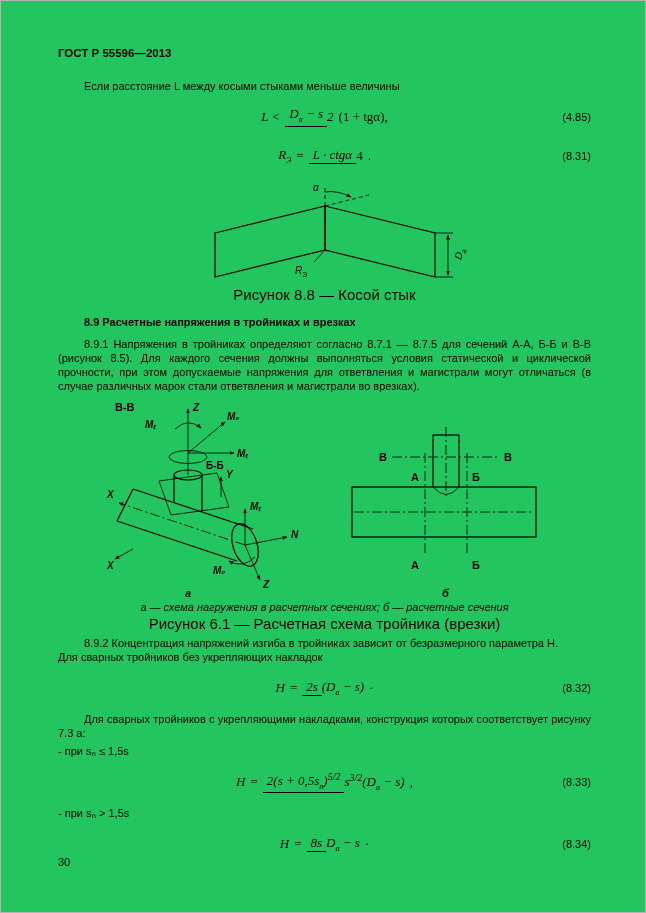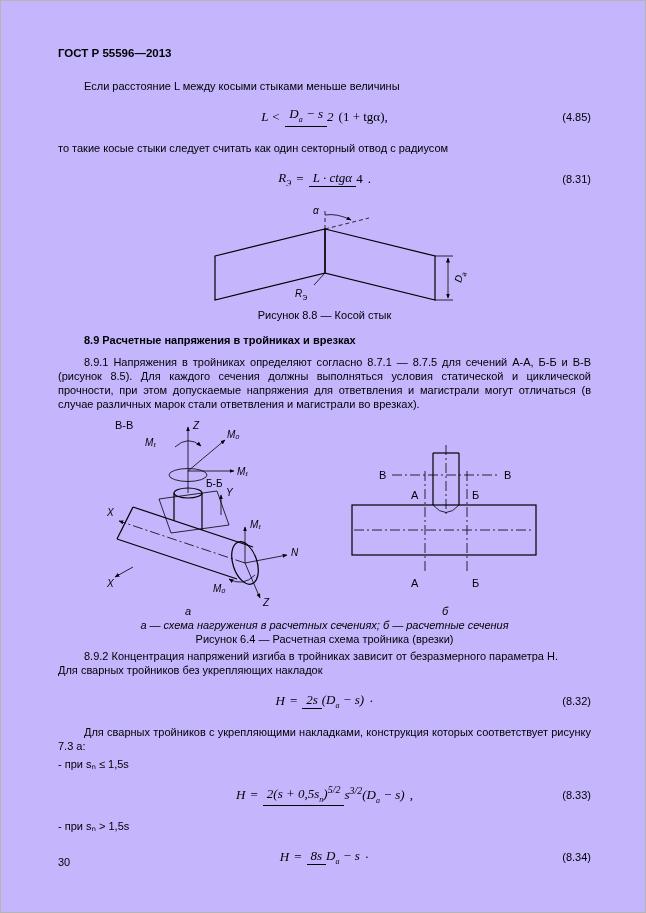--- a/index.html
+++ b/index.html
@@ -1,38 +1,38 @@
 <!DOCTYPE html>
 <html><head>
 <meta charset="utf-8">
 <style>
   * { margin:0; padding:0; box-sizing:border-box; }
   html,body { background:#fff; }
   .page {
-    width:646px; height:913px; background:#c4b5fd; position:relative;
+    width:646px; height:913px; background:#22c55e; position:relative;
     font-family:"Liberation Sans", sans-serif; font-size:11px; color:#000;
     padding:46px 54px 0 57px; border:1px solid #b5b5b5; overflow:hidden;
   }
   .doc-header { font-weight:bold; font-size:11.5px; margin-bottom:20px; }
   p.para { line-height:14px; text-align:justify; }
   p.indent { text-indent:26px; }
   p.mt { margin-top:4px; }
   .section-title { font-weight:bold; text-indent:26px; margin:12px 0 8px 0; line-height:14px; }
   .formula-row { position:relative; display:flex; justify-content:center; align-items:center; margin:9px 0; min-height:30px; }
   .formula { font-family:"Liberation Serif", serif; font-style:italic; font-size:13px; display:flex; align-items:center; gap:5px; }
   .formula .up { font-style:normal; }
   .eqnum { position:absolute; right:0; top:50%; transform:translateY(-50%); font-style:normal; font-family:"Liberation Sans",sans-serif; font-size:11px; }
   .frac { display:inline-flex; flex-direction:row; align-items:center; line-height:1.1; }
   .frac .num { border-bottom:1px solid #000; padding:0 4px 1px 4px; }
   .frac .den { padding-top:1px; }
   sub { font-size:8px; }
   sup { font-size:10px; }
   .figure { display:flex; justify-content:center; margin:4px 0 0 0; }
-  .figure.pair { gap:28px; align-items:flex-end; }
-  .fig-caption { text-align:center; margin:2px 0 4px 0; font-size:11px; }
+  .figure.pair { gap:28px; align-items:flex-end;font-weight:bold; }
+  .fig-caption { text-align:center; margin:2px 0 4px 0; font-size:15px; }
   .fig-note { text-align:center; font-size:11px; font-style:italic; margin-top:2px; }
   .cond { margin:4px 0; }
   .page-number { position:absolute; left:57px; bottom:44px; font-size:11px; }
   
   svg .ln { stroke:#000; stroke-width:1.2; fill:none; }
   svg .thin { stroke:#000; stroke-width:0.8; fill:none; }
   svg .dd { stroke:#000; stroke-width:0.8; fill:none; stroke-dasharray:10 3 2 3; }
   svg .dash { stroke:#000; stroke-width:0.8; fill:none; stroke-dasharray:4 3; }
   svg text { fill:#000; font-family:"Liberation Sans",sans-serif; font-size:10px; }
   svg text.big { font-size:11px; }
@@ -52,21 +52,20 @@
       <span>L &lt;</span>
       <span class="frac">
         <span class="num"><span>D</span><sub>a</sub><span> − s</span></span>
         <span class="den">2</span>
       </span>
       <span class="up">(1 + tgα),</span>
     </div>
     <div class="eqnum">(4.85)</div>
   </div>
 
-  <p class="para">то такие косые стыки следует считать как один секторный отвод с радиусом</p>
 
   <div class="formula-row">
     <div class="formula">
       <span><span>R</span><sub>Э</sub></span>
       <span class="up">=</span>
       <span class="frac">
         <span class="num">L · ctgα</span>
         <span class="den up">4</span>
       </span>
       <span class="up">.</span>
@@ -162,21 +161,21 @@
       <text x="126" y="84" class="big">Б</text>
       <text x="33" y="64" class="big">В</text>
       <text x="158" y="64" class="big">В</text>
       <text x="65" y="172" class="big">А</text>
       <text x="126" y="172" class="big">Б</text>
       <text x="96" y="200" class="it big">б</text>
     </svg>
   </div>
 
   <p class="fig-note">а — схема нагружения в расчетных сечениях; б — расчетные сечения</p>
-  <p class="fig-caption">Рисунок  6.4 — Расчетная схема тройника (врезки)</p>
+  <p class="fig-caption">Рисунок  6.1 — Расчетная схема тройника (врезки)</p>
 
   <p class="para indent mt">8.9.2 Концентрация напряжений изгиба в тройниках зависит от безразмерного параметра H.</p>
   <p class="para">Для сварных тройников без укрепляющих накладок</p>
 
   <div class="formula-row">
     <div class="formula">
       <span>H</span>
       <span class="up">=</span>
       <span class="frac">
         <span class="num">2s</span>

